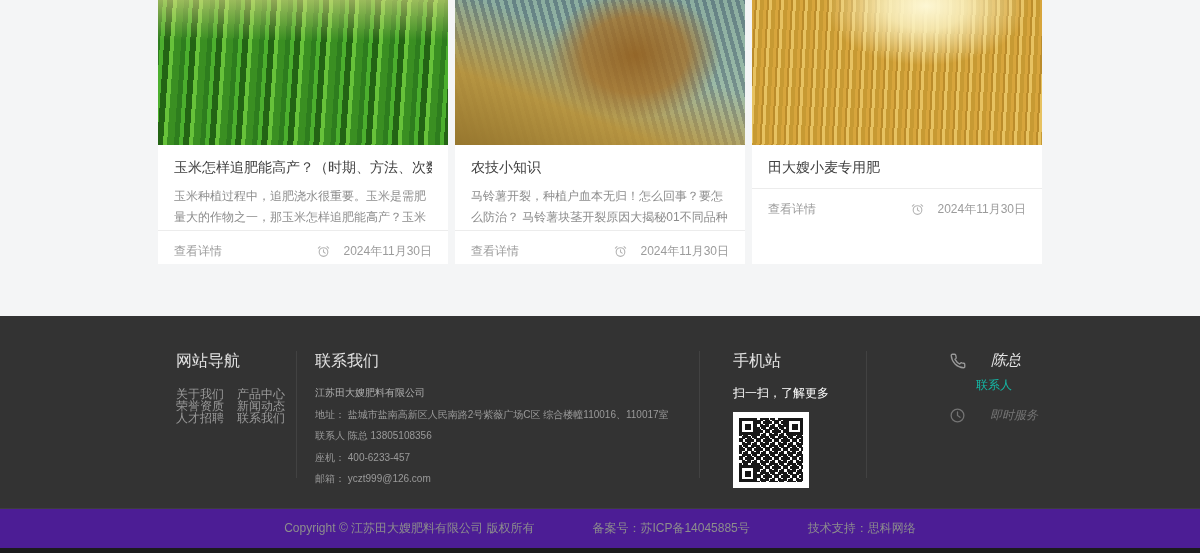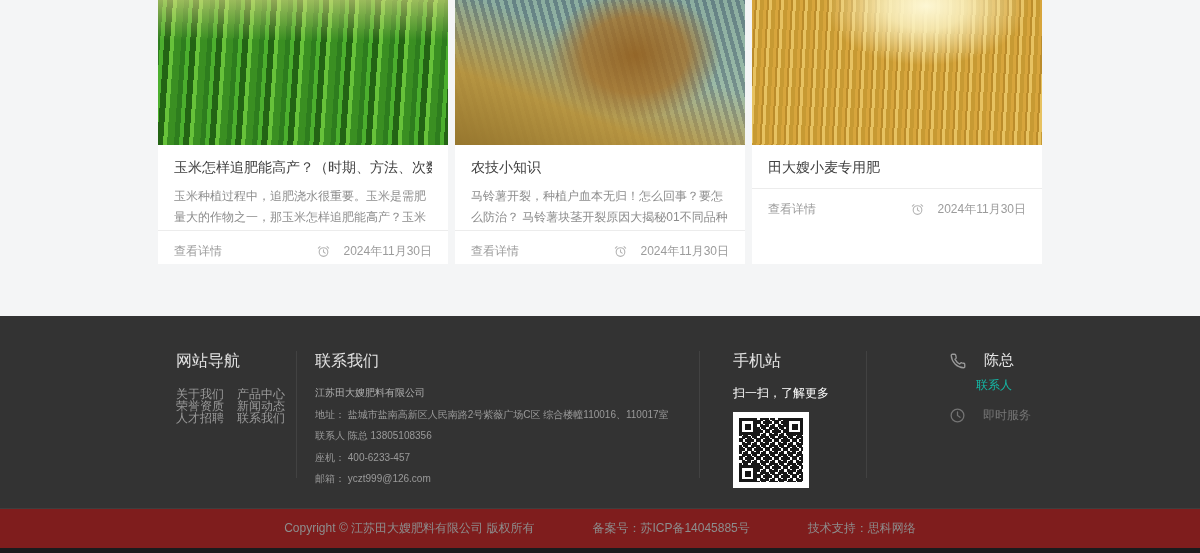--- a/index.html
+++ b/index.html
@@ -62,28 +62,28 @@
       repeating-conic-gradient(#161616 0% 25%, transparent 0% 50%),
       repeating-conic-gradient(#161616 0% 25%, transparent 0% 50%);
     background-size:6px 6px, 9px 9px;
     background-position:0 0, 4px 2px; }
   .qr-finder { position:absolute; width:17px; height:17px; border:3px solid #161616; background:#fff; }
   .qr-finder::after { content:""; position:absolute; inset:2.5px; background:#161616; }
   .qr-f-tl { top:6px; left:6px; } .qr-f-tr { top:6px; right:6px; } .qr-f-bl { bottom:6px; left:6px; }
 
   .col-service { margin-left:82px; flex:none; }
   .svc-item { margin-bottom:13px; }
-  .svc-row { display:flex; align-items:center; gap:17px; }
+  .svc-row { display:flex; align-items:center; gap:24px;font-style:italic; }
   .svc-name { font-size:15px; color:#e6e6e6; }
   .svc-phone { font-size:17px; color:#ececec; }
   .svc-dim { font-size:12px; color:#767676; }
   .svc-sub { font-size:12px; color:#14b8a6; margin:7px 0 0 27px; }
 
   
-  .bottombar { height:40px; background:#7f1d1d; border-top:1px solid #3e3e3e; display:flex; align-items:center; justify-content:center; gap:58px; font-size:12px; color:#8d8d8d; }
+  .bottombar { height:40px; background:#4c1d95; border-top:1px solid #3e3e3e; display:flex; align-items:center; justify-content:center; gap:58px; font-size:12px; color:#8d8d8d; }
   .page-edge { height:5px; background:#1b1b1d; }
 </style>
 </head>
 <body>
 
 <div>
 
   <section class="cards-row">
 
     <article class="card">

